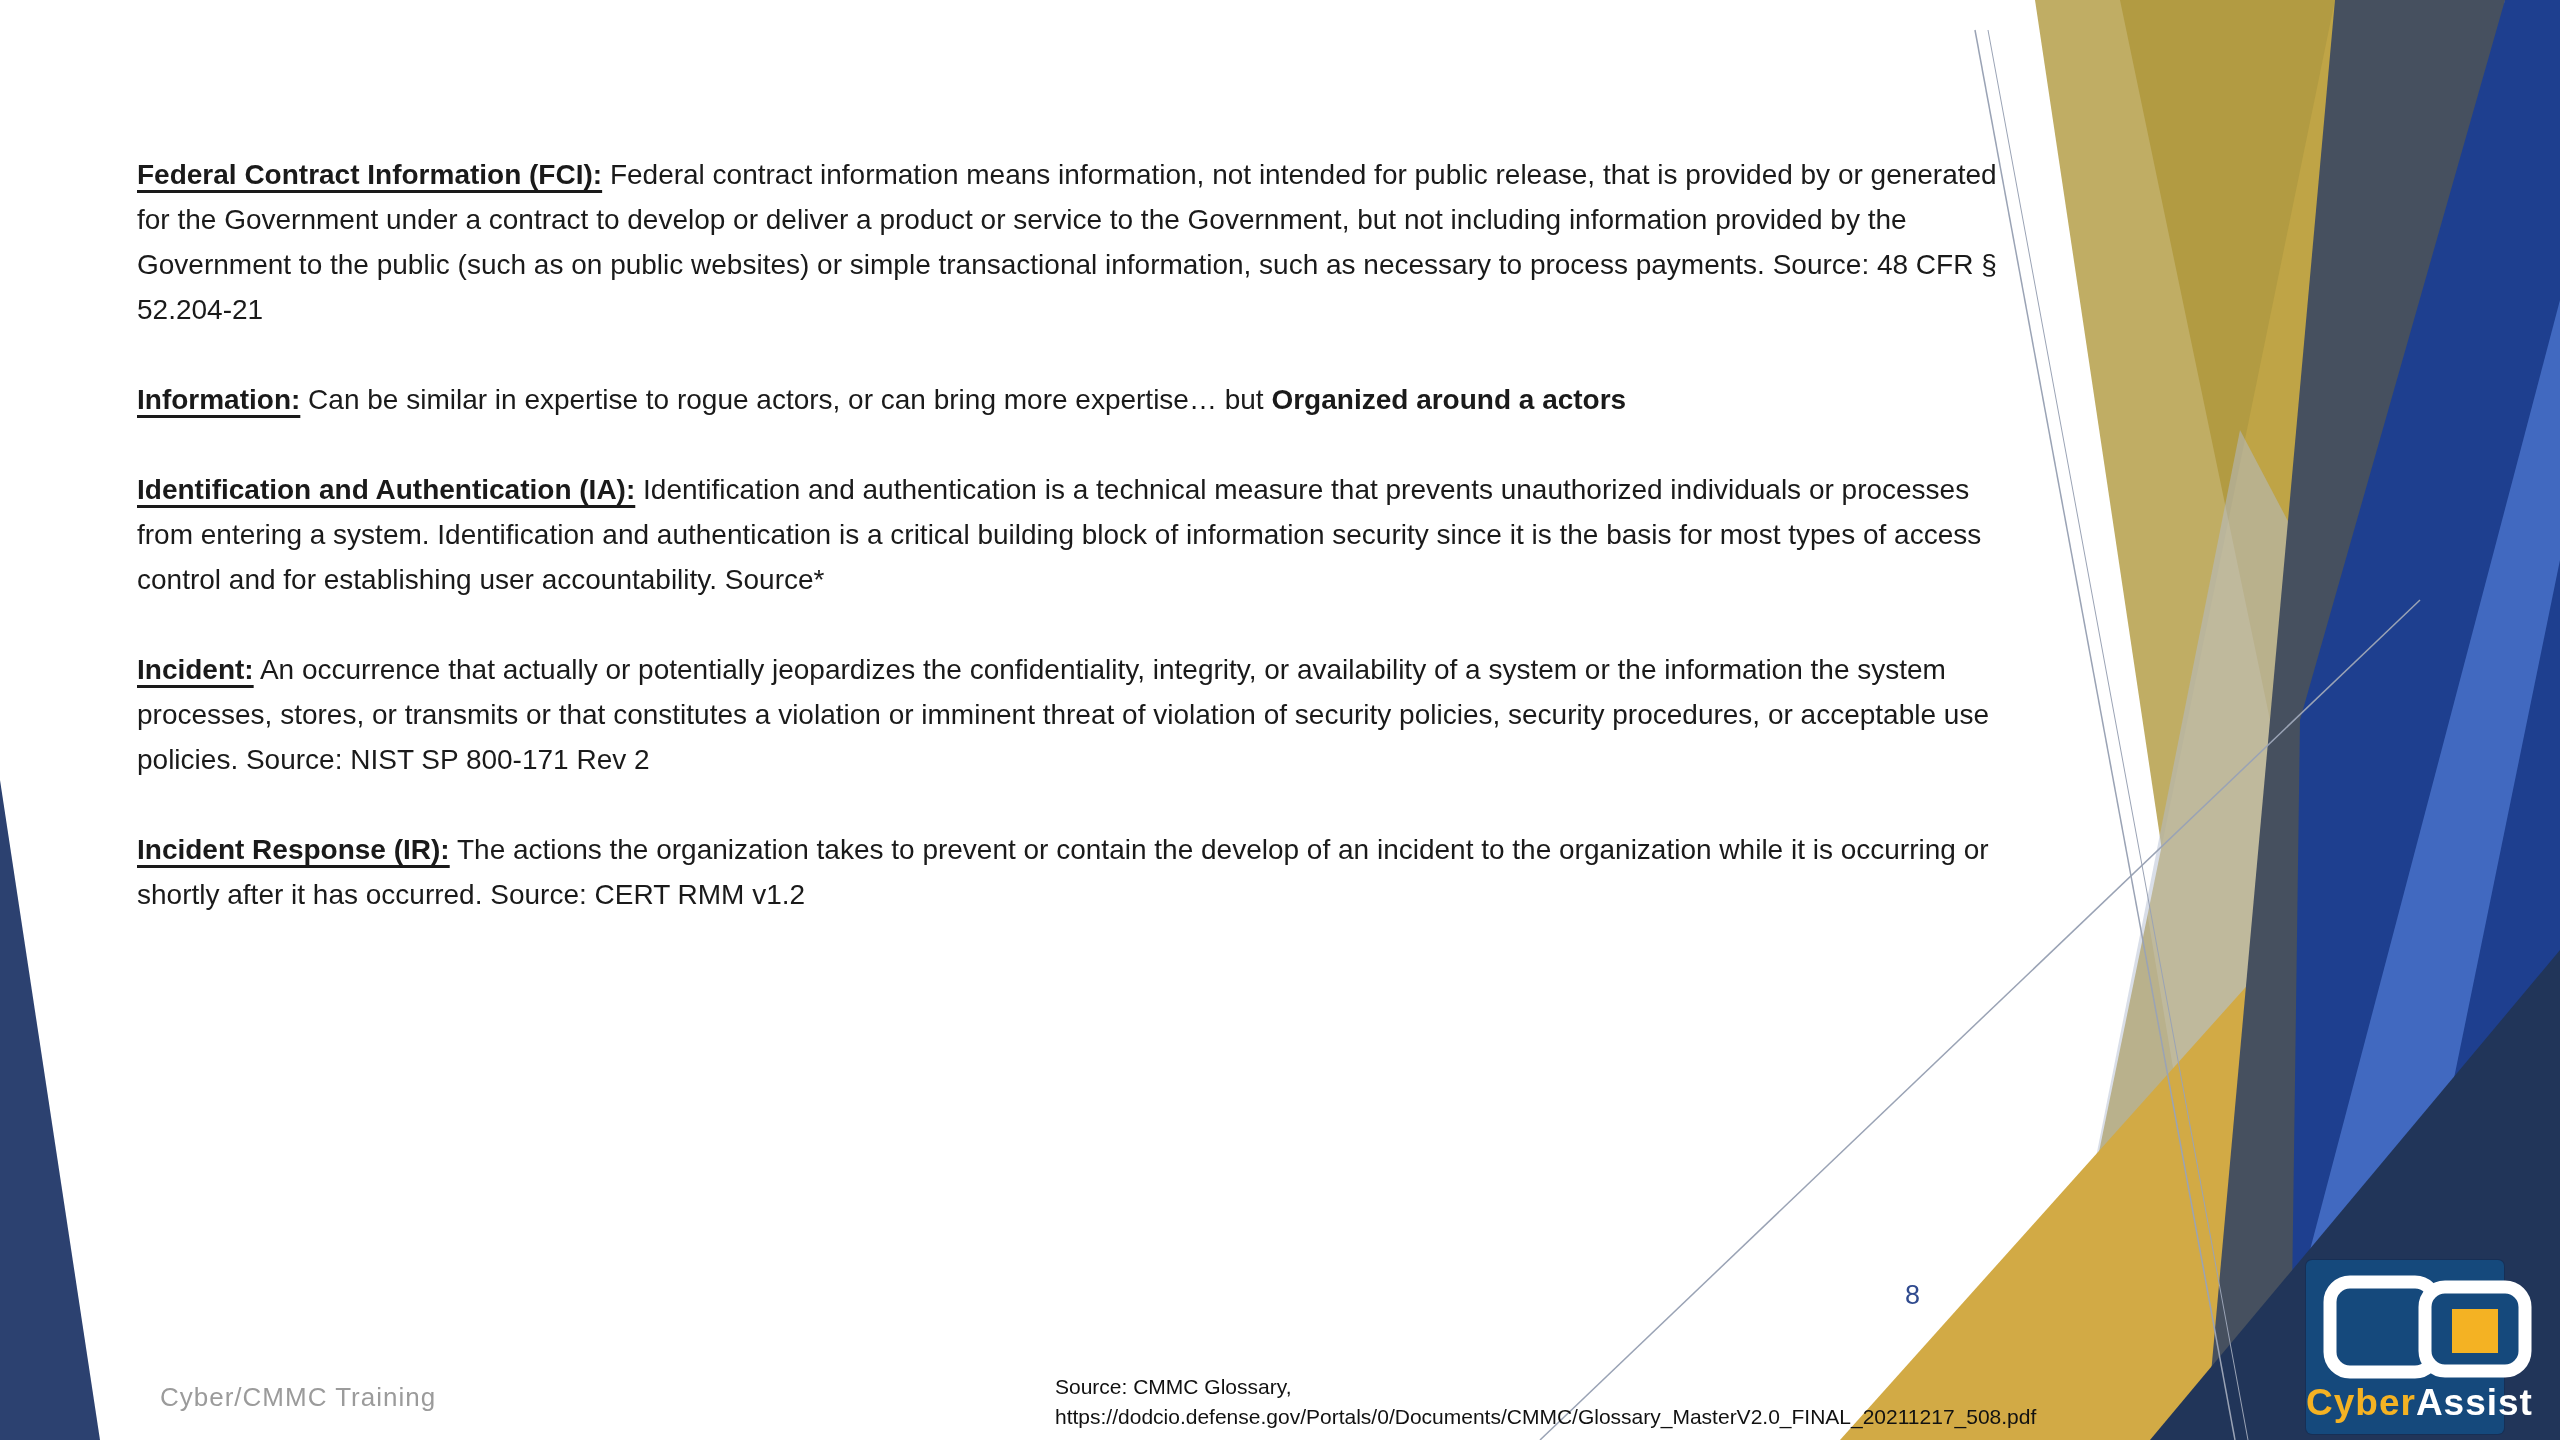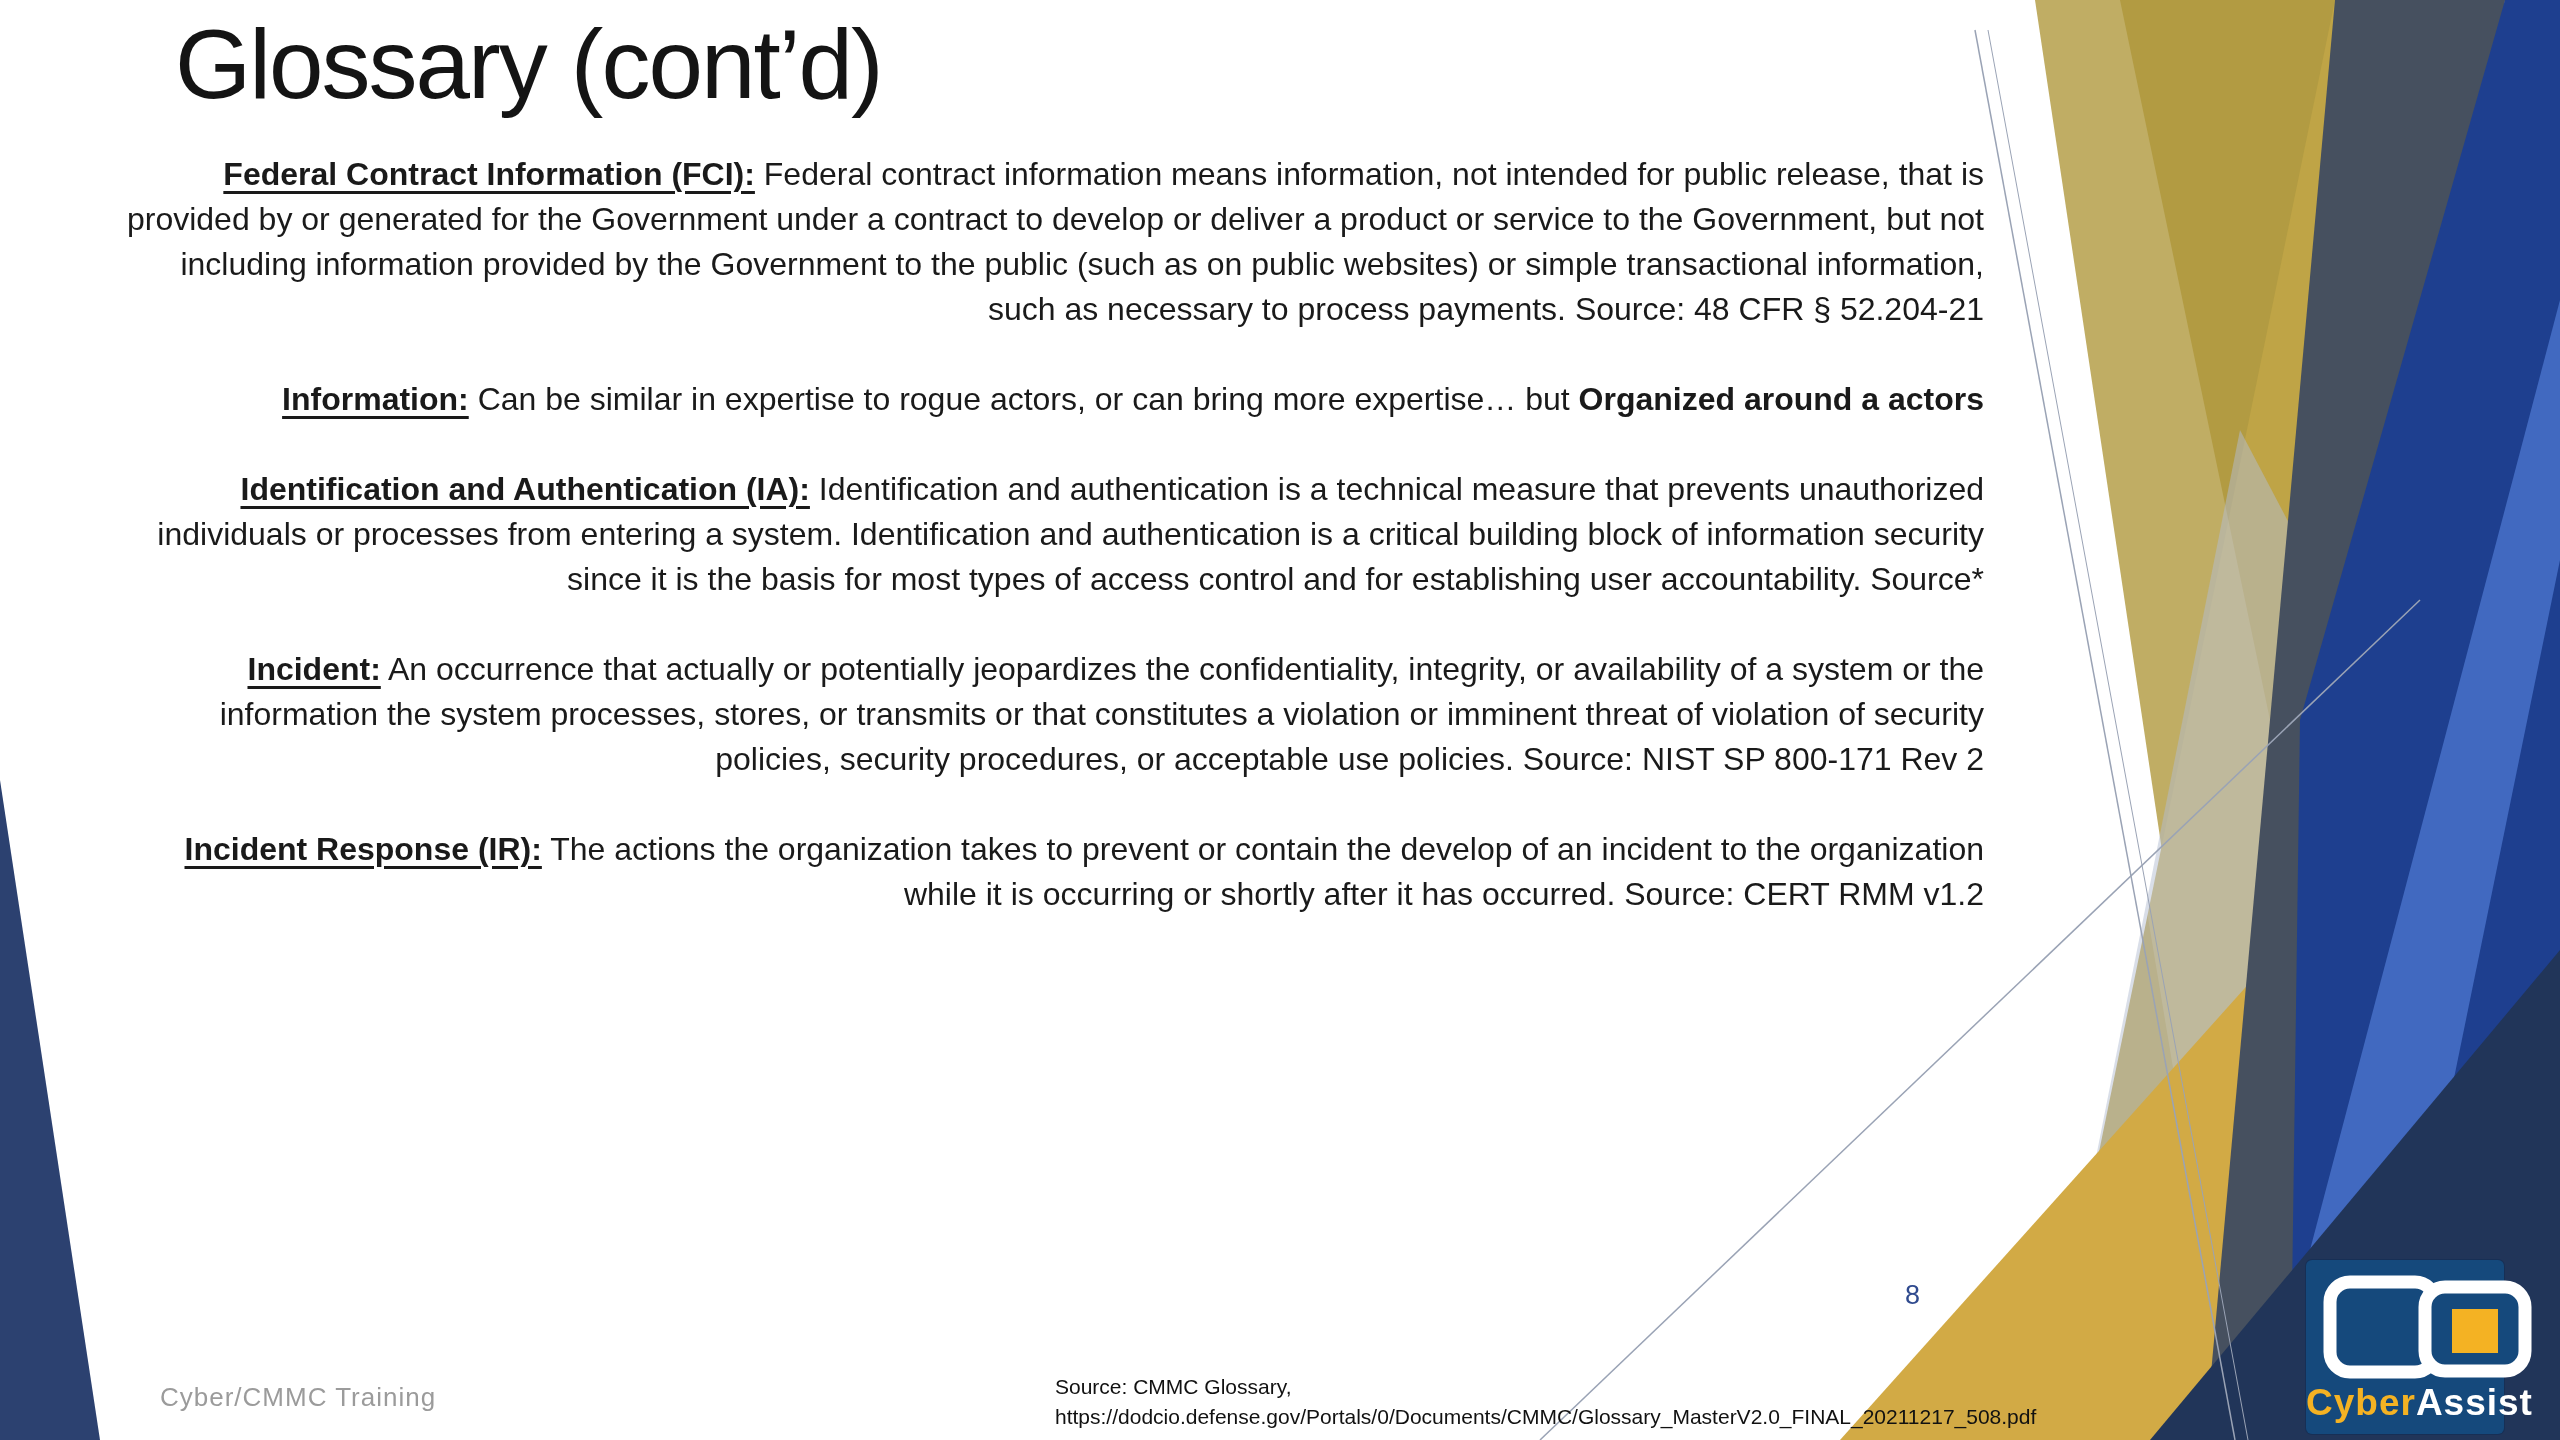--- a/index.html
+++ b/index.html
@@ -11,22 +11,22 @@
     font-family:"Liberation Sans", sans-serif;
     color:#1a1a1a;
   }
   .deco{position:absolute;inset:0;z-index:0;}
   .title{
     position:absolute;left:175px;top:8px;z-index:2;
     font-size:98px;font-weight:400;letter-spacing:-2px;color:#141414;
     white-space:nowrap;
   }
   .body-text{
-    position:absolute;left:104px;top:152px;width:1880px;z-index:2;
-    font-size:32px;line-height:45px;text-align:right;
+    position:absolute;left:137px;top:152px;width:1880px;z-index:2;
+    font-size:28px;line-height:45px;
   }
   .body-text p{margin:0 0 45px 0;}
   .term{
     font-weight:700;
     text-decoration:underline;
     text-decoration-thickness:3px;
     text-underline-offset:6px;
   }
   .def-bold{font-weight:700;}
   .footnote-1{
@@ -84,21 +84,20 @@
 
     <polygon points="2560,950 2560,1440 2150,1440" fill="#213559"></polygon>
 
     <line x1="1975" y1="30" x2="2235" y2="1440" stroke="#9aa3b5" stroke-width="1.5"></line>
     <line x1="1988" y1="30" x2="2248" y2="1440" stroke="#9aa3b5" stroke-width="1"></line>
     <line x1="2420" y1="600" x2="1540" y2="1440" stroke="#9aa3b5" stroke-width="1.5"></line>
 
     <polygon points="0,780 100,1440 0,1440" fill="#2c4170"></polygon>
   </svg>
 
-  <div class="title">Glossary (cont’d)</div>
 
   <div class="body-text">
     <p><span class="term">Federal Contract Information (FCI):</span> <span>Federal contract information means information, not intended for public release, that is provided by or generated for the Government under a contract to develop or deliver a product or service to the Government, but not including information provided by the Government to the public (such as on public websites) or simple transactional information, such as necessary to process payments. Source: 48 CFR § 52.204-21</span></p>
     <p><span class="term">Information:</span> <span>Can be similar in expertise to rogue actors, or can bring more expertise… but </span><span class="def-bold">Organized around a actors</span></p>
     <p><span class="term">Identification and Authentication (IA):</span> <span>Identification and authentication is a technical measure that prevents unauthorized individuals or processes from entering a system. Identification and authentication is a critical building block of information security since it is the basis for most types of access control and for establishing user accountability. Source*</span></p>
     <p><span class="term">Incident:</span> <span>An occurrence that actually or potentially jeopardizes the confidentiality, integrity, or availability of a system or the information the system processes, stores, or transmits or that constitutes a violation or imminent threat of violation of security policies, security procedures, or acceptable use policies. Source: NIST SP 800-171 Rev 2</span></p>
     <p><span class="term">Incident Response (IR):</span> <span>The actions the organization takes to prevent or contain the develop of an incident to the organization while it is occurring or shortly after it has occurred. Source: CERT RMM v1.2</span></p>
   </div>
 
   <div class="footnote-2">

